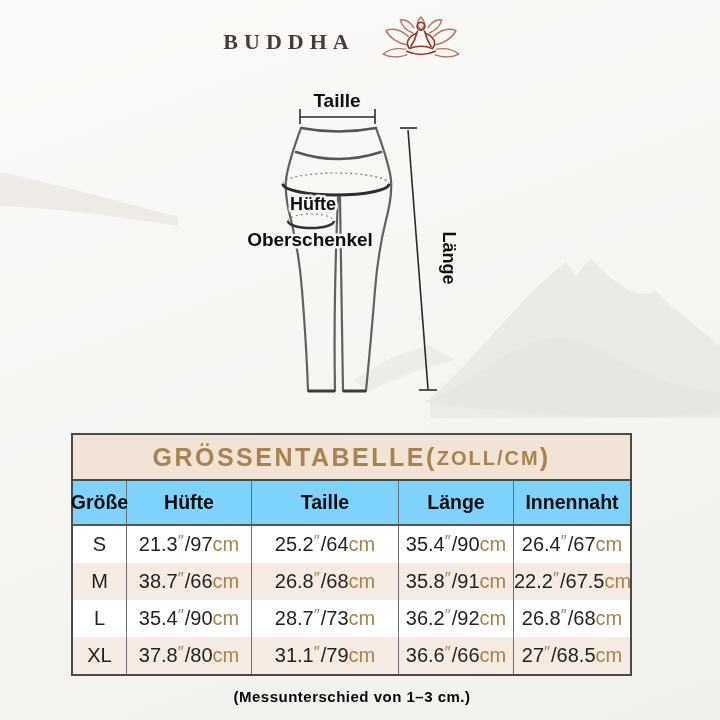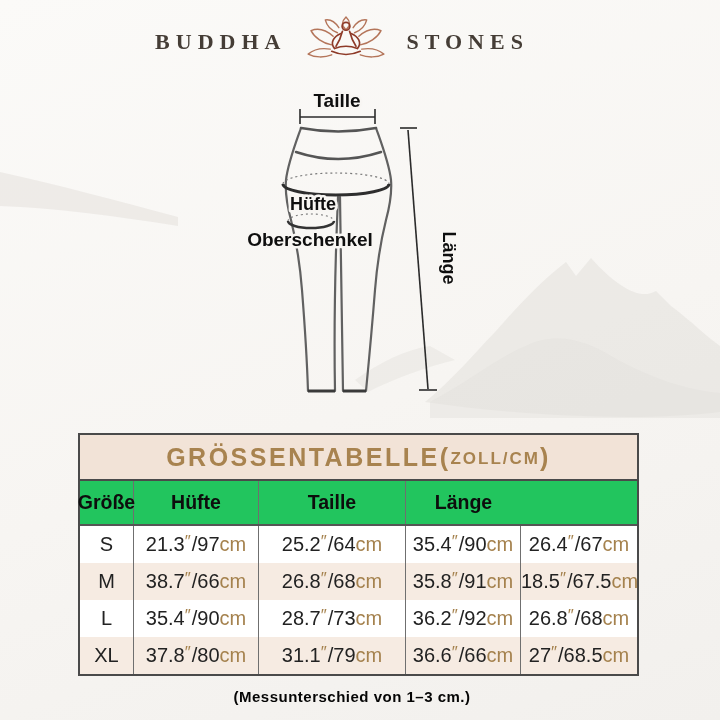--- a/index.html
+++ b/index.html
@@ -3,41 +3,41 @@
 <meta charset="utf-8">
 <style>
   html,body{margin:0;padding:0}
   .page{position:relative;width:720px;height:720px;overflow:hidden;
         background:linear-gradient(160deg,#fbfaf8 0%,#f7f5f2 55%,#f2f0ed 100%);
         font-family:"Liberation Sans",sans-serif}
   .bg-svg{position:absolute;left:0;top:0}
 
   
   .brand{position:absolute;top:10px;left:0;width:720px;height:64px;
-         display:flex;align-items:center;justify-content:center;gap:20px;
+         display:flex;align-items:center;justify-content:center;gap:26px;
          padding-right:36px;box-sizing:border-box}
   .brand .word{font-family:"Liberation Serif",serif;font-size:22px;font-weight:600;
                letter-spacing:6px;color:#453d36}
 
   
   .diagram-svg{position:absolute;left:0;top:85px}
   .dlabel{font-family:"Liberation Sans",sans-serif;font-size:19px;font-weight:bold;fill:#0e0e0e;
           paint-order:stroke;stroke:#f8f6f3;stroke-width:5px;stroke-linejoin:round}
   .dlabel.sm{font-size:18px}
 
   
-  .size-table{position:absolute;left:78px;top:433px;width:561px;
+  .size-table{position:absolute;left:71px;top:433px;width:561px;
               border:2px solid #4a4a4a;background:#fff;box-sizing:border-box}
   .t-title{height:46px;background:#f2e3d7;border-bottom:2px solid #4a4a4a;
            display:flex;align-items:center;justify-content:center;
            color:#a8834f;font-weight:bold;box-sizing:border-box}
   .t-title .big{font-size:25px;letter-spacing:2.5px}
-  .t-title .small{font-size:17px;letter-spacing:2px;padding-top:3px}
+  .t-title .small{font-size:20px;letter-spacing:2px;padding-top:3px}
   .t-head,.trow{display:grid;grid-template-columns:54px 125px 147px 115px 1fr}
-  .t-head{height:45px;background:#22c55e;border-bottom:2px solid #555;box-sizing:border-box}
+  .t-head{height:45px;background:#7dd3fc;border-bottom:2px solid #555;box-sizing:border-box}
   .trow{height:37px;background:#fff}
   .trow.alt{background:#f6ebe2}
   .cell{display:flex;align-items:center;justify-content:center;
         border-right:1.5px solid #6f6f6f;font-size:20px;color:#222;white-space:nowrap}
   .cell:last-child{border-right:none}
   .t-head .cell{font-weight:bold;font-size:19.5px;color:#0d0d0d}
   .tan{color:#a5824e}
   .im{font-size:17px;position:relative;top:-3px;margin:0 1px 0 0}
 
   
@@ -74,21 +74,20 @@
       <g stroke="#8e3a28" stroke-width="2.3">
         <circle cx="56" cy="14" r="5.5"></circle>
         <path d="M51,21 C49,29 46,36 42,42"></path>
         <path d="M61,21 C63,29 66,36 70,42"></path>
         <path d="M49,24 C39,28 33,37 40,45"></path>
         <path d="M63,24 C73,28 79,37 72,45"></path>
         <path d="M40,45 Q56,39 72,45"></path>
         <path d="M36,49 Q56,58 76,49"></path>
       </g>
     </svg>
-    <span class="word">STONES</span>
   </header>
 
   <svg class="diagram-svg" width="720" height="330" viewBox="0 0 720 330" fill="none">
 
     <g stroke="#616161" stroke-width="2.2" stroke-linecap="round">
       <path d="M301,43 C295,60 288,78 286,95 C285,107 287,120 291,135 C296,155 300,180 302,205 C305,243 307,275 308,306"></path>
       <path d="M376,43 C382,60 389,78 391,95 C392,107 390,120 386,135 C381,155 377,180 375,205 C372,243 369,275 366,306"></path>
       <path d="M335,306 C334,250 335,180 338,112"></path>
       <path d="M343,306 C342,250 341,180 340,112"></path>
     </g>
@@ -134,20 +133,21 @@
       <span class="big">GRÖSSENTABELLE</span>
         <span class="big">(</span>
         <span class="small">ZOLL/CM</span>
         <span class="big">)</span>
     </div>
     <div class="t-head">
       <div class="cell">Größe</div>
       <div class="cell">Hüfte</div>
       <div class="cell">Taille</div>
       <div class="cell">Länge</div>
+      <div class="cell">Innennaht</div>
     </div>
     <div id="tbody">
         <div class="trow">
           <div class="cell">S</div>
           <div class="cell">
             <span>21.3</span>
             <span class="tan im">″</span>
             <span>/97</span>
             <span class="tan">cm</span>
           </div>
@@ -184,21 +184,21 @@
             <span>/68</span>
             <span class="tan">cm</span>
           </div>
           <div class="cell">
             <span>35.8</span>
             <span class="tan im">″</span>
             <span>/91</span>
             <span class="tan">cm</span>
           </div>
           <div class="cell">
-            <span>18.5</span>
+            <span>22.2</span>
             <span class="tan im">″</span>
             <span>/67.5</span>
             <span class="tan">cm</span>
           </div>
         </div>
         <div class="trow">
           <div class="cell">L</div>
           <div class="cell">
             <span>35.4</span>
             <span class="tan im">″</span>

